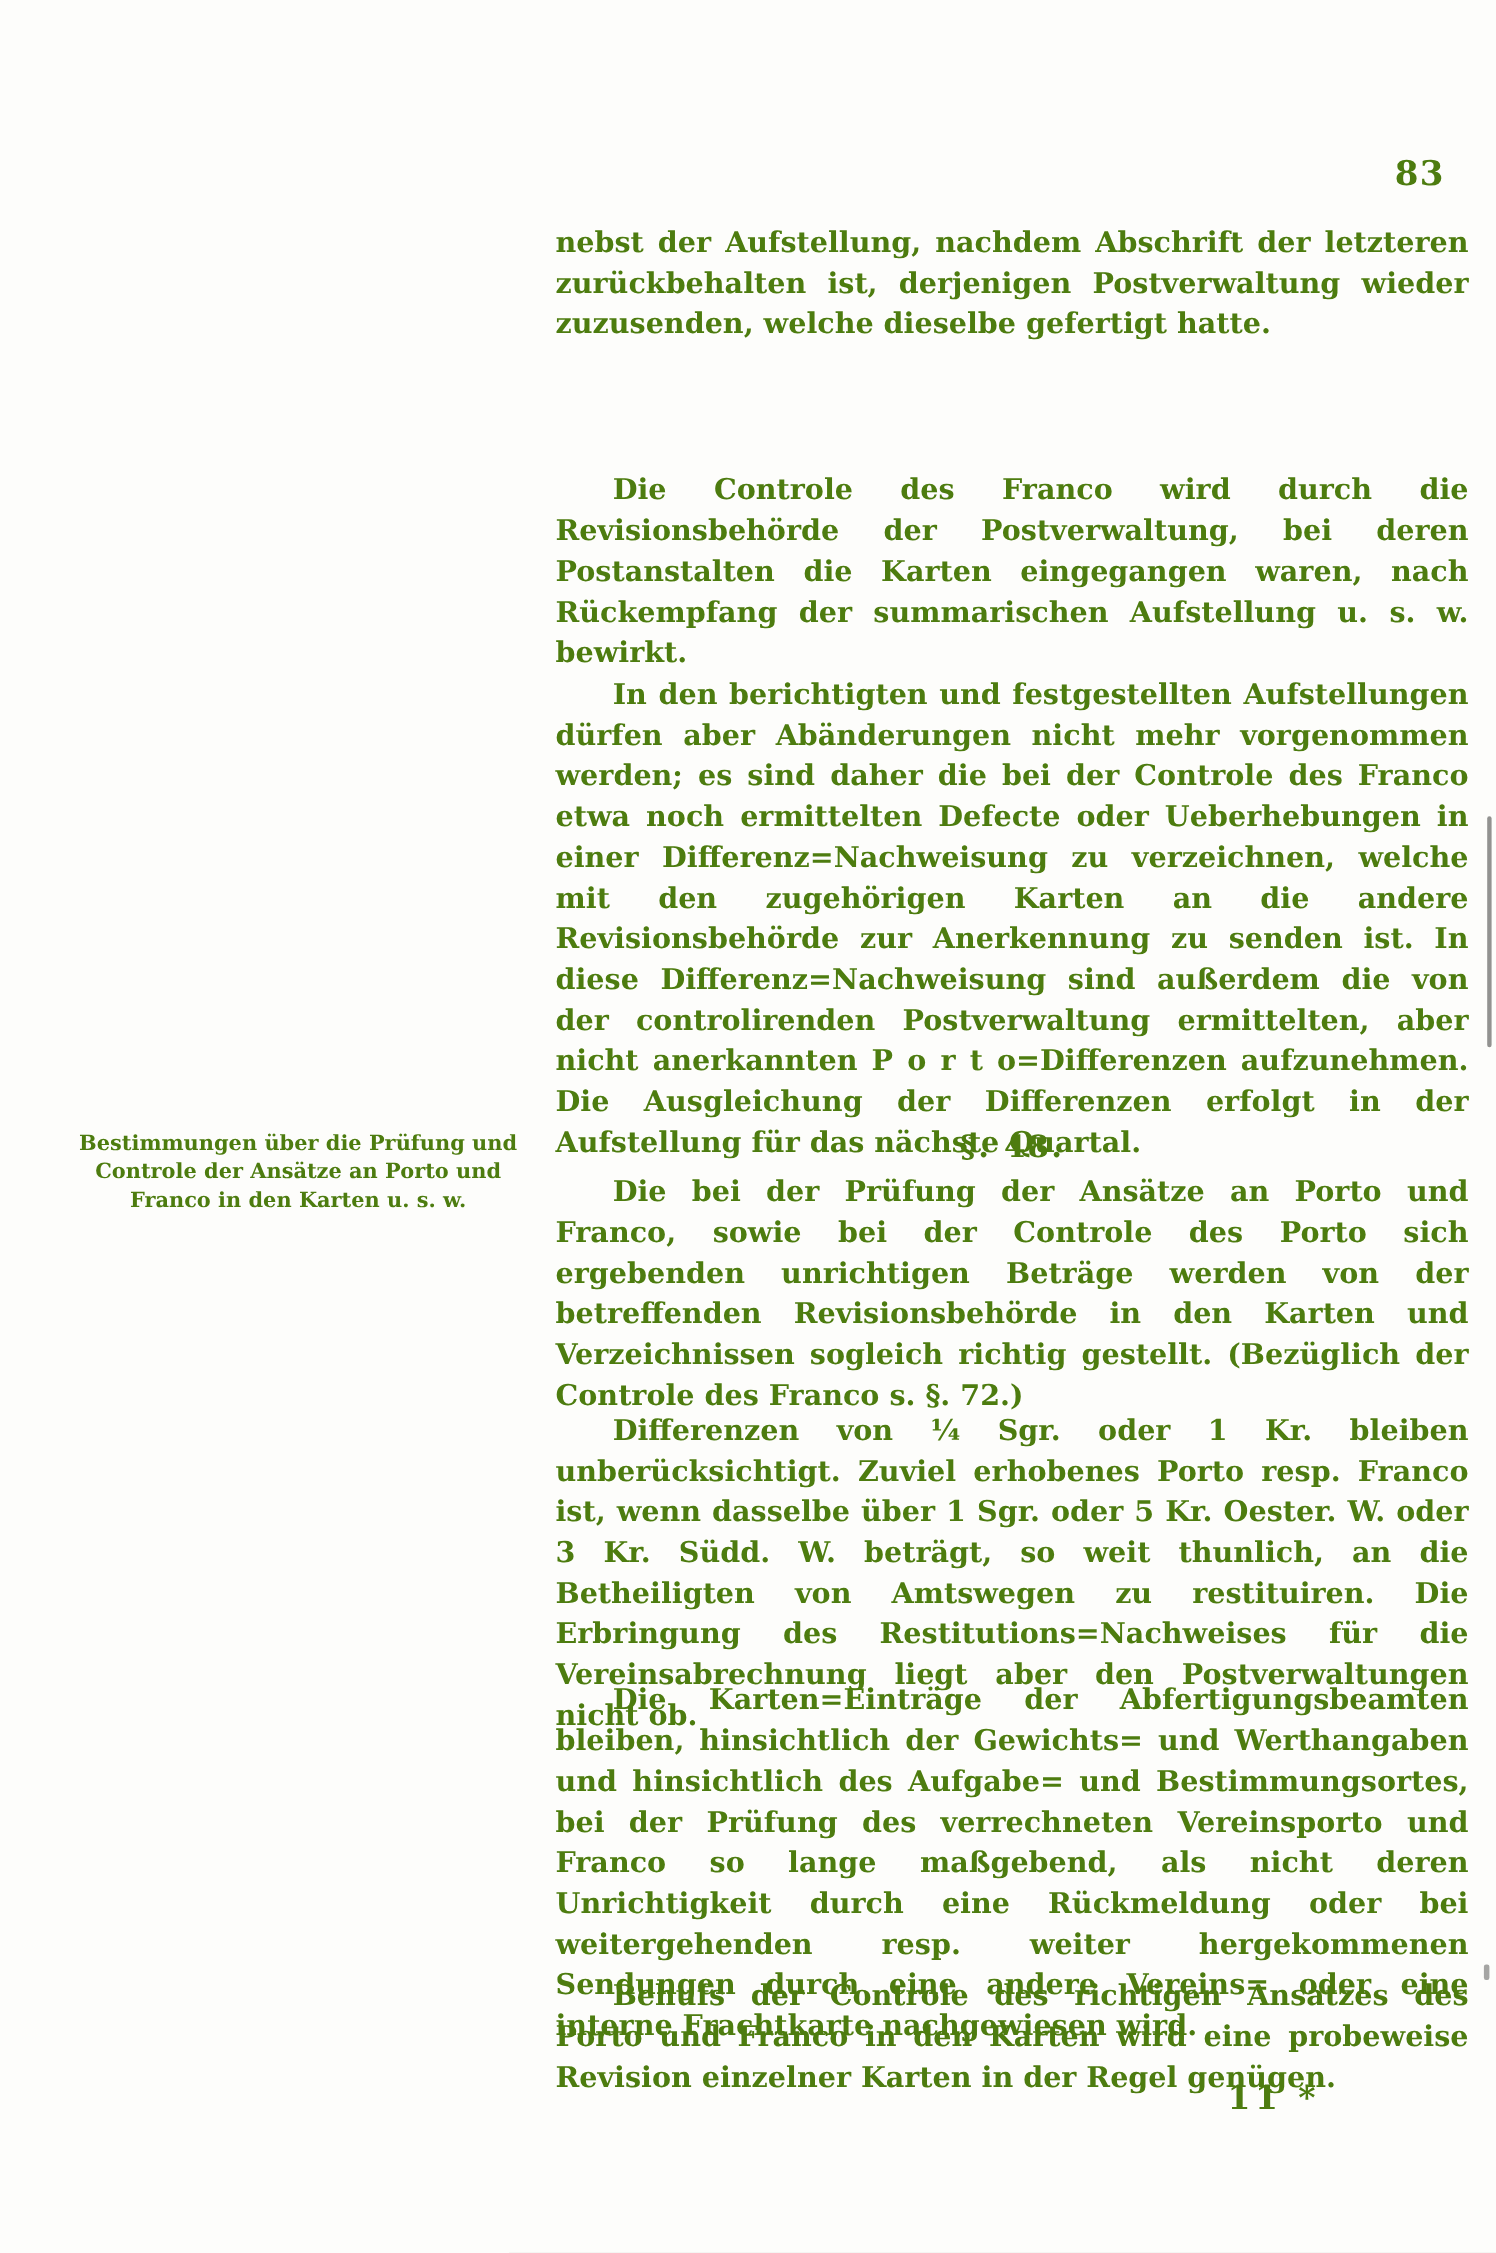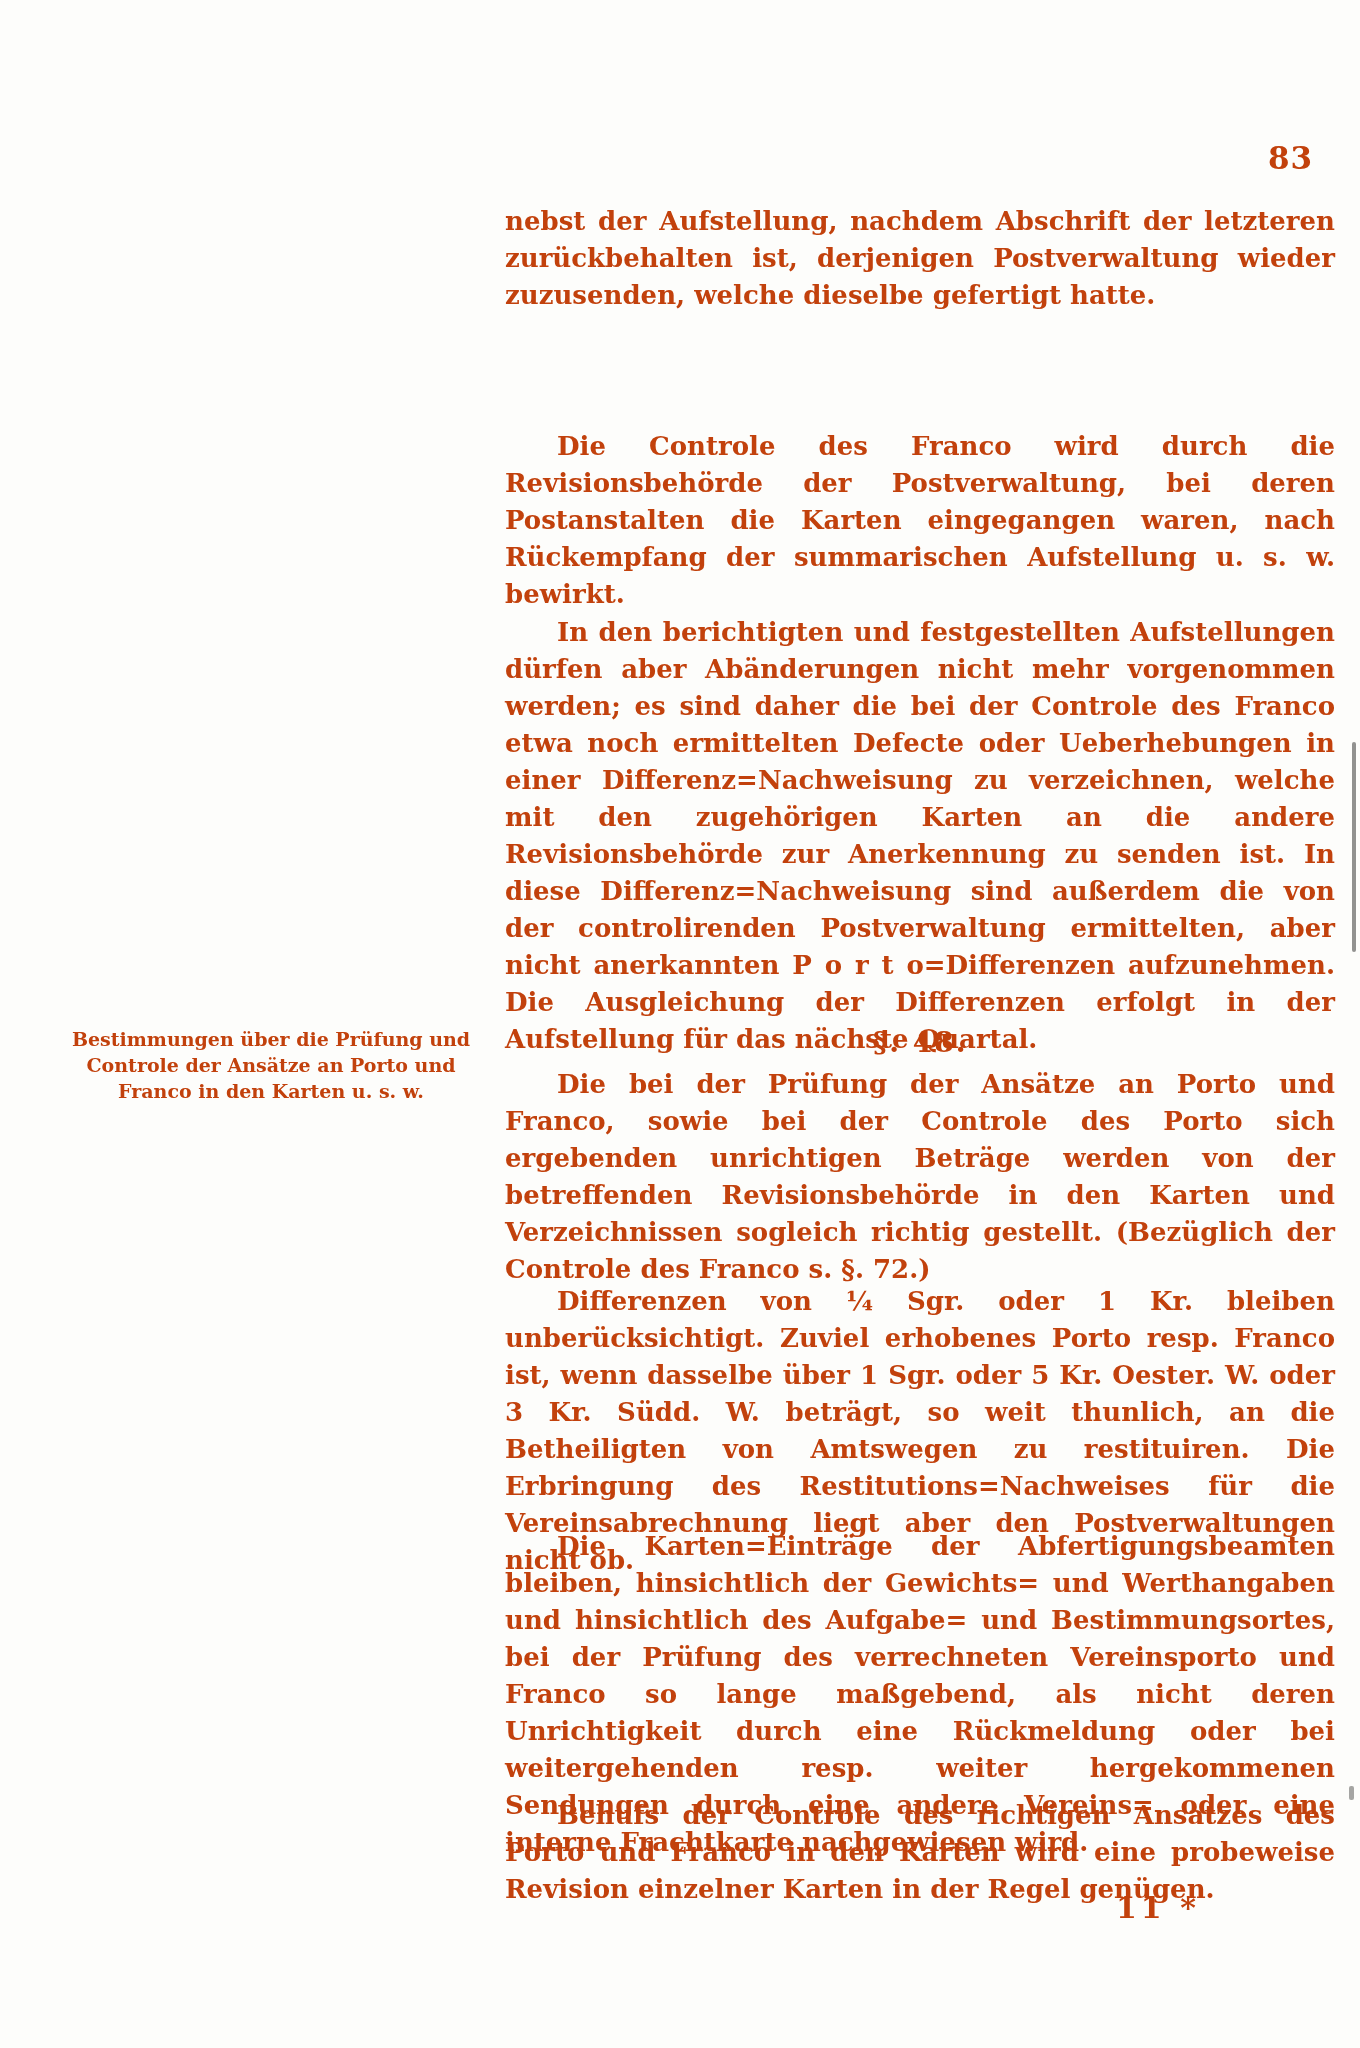--- a/index.html
+++ b/index.html
@@ -6,21 +6,21 @@
     margin: 0;
     padding: 0;
     background: #e8e8e4;
   }
   .page {
     position: relative;
     width: 1360px;
     height: 2048px;
     margin: 0 auto;
     background: #fdfdfb;
-    color: #c2410c;
+    color: #4d7c0f;
     font-family: "DejaVu Serif", serif;
     overflow: hidden;
   }
   .page-number {
     position: absolute;
     top: 140px;
     left: 1268px;
     font-size: 31px;
     font-weight: bold;
     letter-spacing: 1px;

